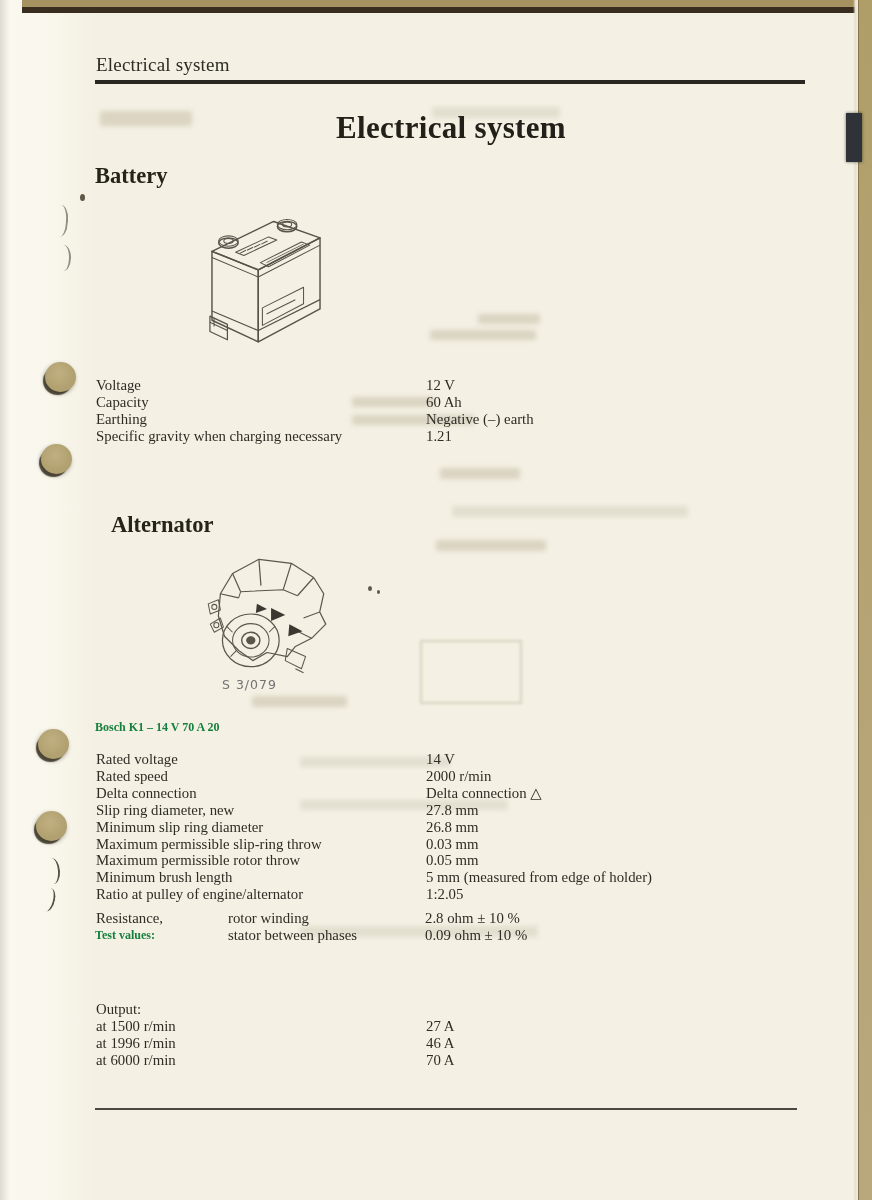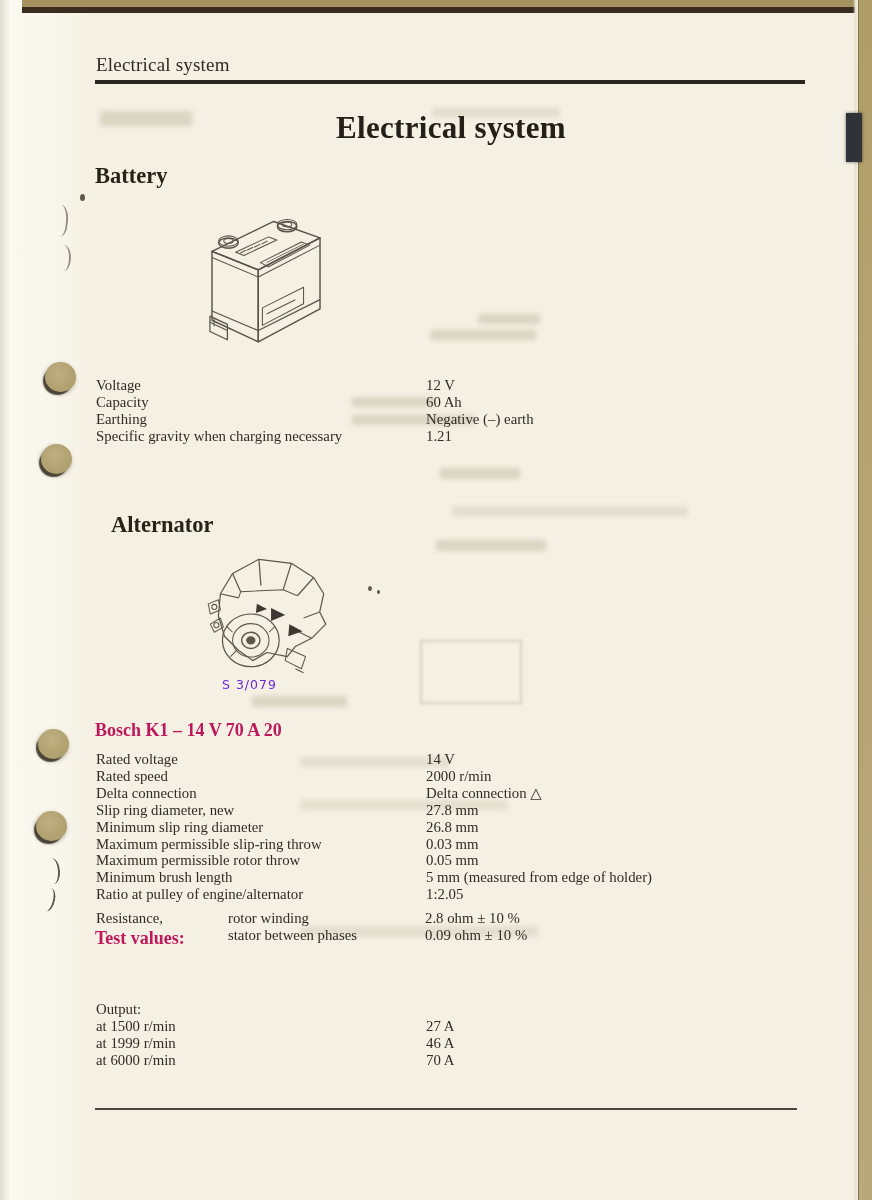--- a/index.html
+++ b/index.html
@@ -25,34 +25,34 @@
     border-left:1px solid #83734e;}
   .black-tab{position:absolute;left:846px;top:113px;width:16px;height:49px;
     background:#2f3337;box-shadow:0 0 3px rgba(0,0,0,0.55);}
   
   .running-header{position:absolute;left:96px;top:54px;font-size:19px;letter-spacing:0.2px;}
   .page-number{position:absolute;top:52px;left:0;width:805px;text-align:right;font-size:19.5px;}
   .header-rule{position:absolute;left:95px;top:80px;width:710px;height:4px;background:#29271f;filter:blur(0.3px);}
   .main-title{position:absolute;left:95px;top:110px;width:712px;text-align:center;
     font-size:31px;font-weight:bold;letter-spacing:0.3px;color:#232019;}
   .section-heading{position:absolute;left:95px;font-weight:bold;font-size:22.5px;color:#262319;}
-  .sub-heading{position:absolute;left:95px;font-weight:bold;font-size:18px;color:#be185d;}
+  .sub-heading{position:absolute;left:95px;font-weight:bold;font-size:12px;color:#15803d;}
   
   .spec-table{position:absolute;left:96px;width:714px;font-size:14.8px;line-height:16.9px;}
   .spec-row{display:flex;}
   .spec-label{width:330px;flex:none;}
   .spec-value{flex:1;}
   .res-c1{width:132px;flex:none;}
   .res-c2{width:197px;flex:none;}
   .bottom-rule{position:absolute;left:95px;top:1108px;width:702px;height:2px;background:#4a4840;}
   
   .figure{position:absolute;}
   .figure svg{display:block;}
   .fig-caption{position:absolute;left:222px;top:677px;font-family:"DejaVu Sans","Liberation Sans",sans-serif;
-    font-size:12.5px;color:#6d28d9;letter-spacing:1px;}
+    font-size:12.5px;color:#737373;letter-spacing:1px;}
   
   .hole{position:absolute;width:31px;height:30px;border-radius:50%;
     background:radial-gradient(circle at 45% 38%,#c0af81 0%,#b3a271 55%,#a6956400 130%),#ac9b6a;
     box-shadow:-3px 4px 1px -1px rgba(52,46,30,0.85), -1px 2px 4px rgba(52,46,30,0.4);}
   
   .hook{position:absolute;border-right:2px solid #918d83;border-radius:0 8px 8px 0/0 14px 14px 0;width:8px;}
   .hook.dark{border-right-color:#565248;}
   .speck{position:absolute;background:#5f5748;border-radius:50%;}
   
   .smudge{position:absolute;background:rgba(146,136,103,0.27);filter:blur(2.6px);border-radius:2px;}
@@ -245,21 +245,21 @@
   <div class="spec-table" style="top:1001px">
     <div class="spec-row">
       <span class="spec-label">Output:</span>
       <span class="spec-value"></span>
     </div>
     <div class="spec-row">
       <span class="spec-label">at 1500 r/min</span>
       <span class="spec-value">27 A</span>
     </div>
     <div class="spec-row">
-      <span class="spec-label">at 1999 r/min</span>
+      <span class="spec-label">at 1996 r/min</span>
       <span class="spec-value">46 A</span>
     </div>
     <div class="spec-row">
       <span class="spec-label">at 6000 r/min</span>
       <span class="spec-value">70 A</span>
     </div>
   </div>
 
   <div class="bottom-rule"></div>
 </div>

